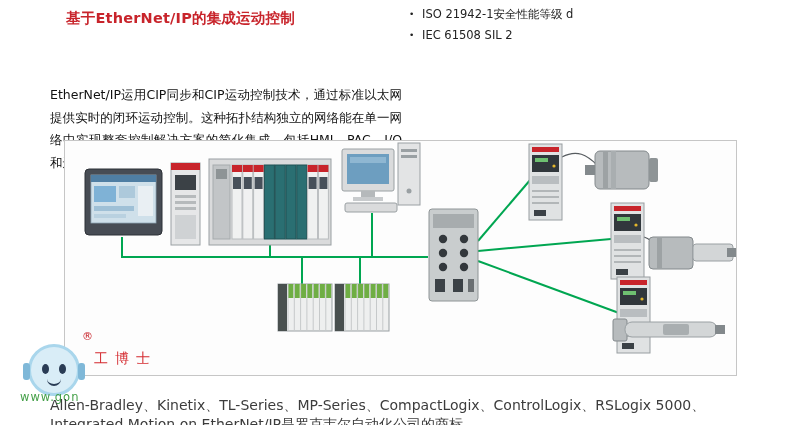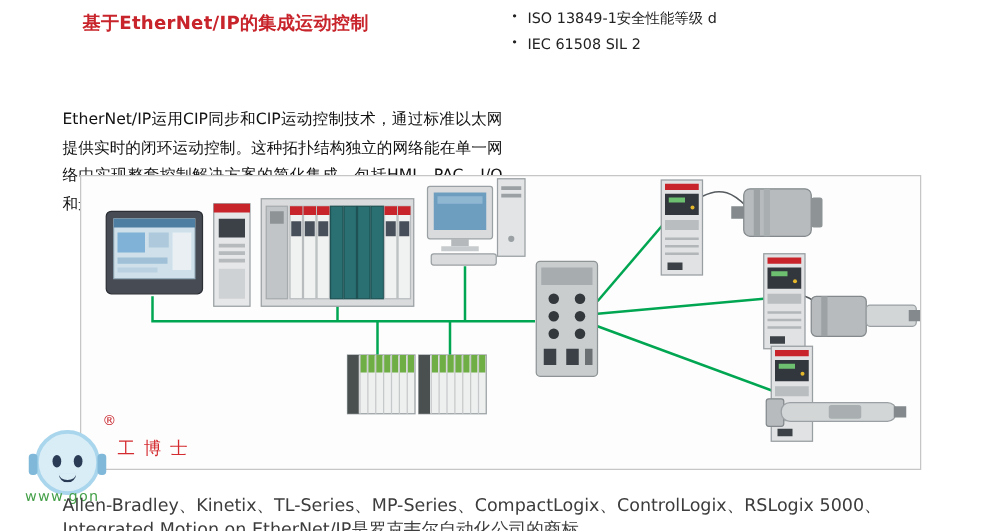--- a/index.html
+++ b/index.html
@@ -50,21 +50,21 @@
 </head>
 <body>
 
 <h1 class="title">基于EtherNet/IP的集成运动控制</h1>
 
 <p class="paragraph">EtherNet/IP运用CIP同步和CIP运动控制技术，通过标准以太网提供实时的闭环运动控制。这种拓扑结构独立的网络能在单一网络中实现整套控制解决方案的简化集成，包括HMI、PAC、I/O和运动控制。</p>
 
 <ul class="bullets">
   <li>
     <span class="bullet-dot">•</span>
-    <span>ISO 13849-1安全性能等级 d</span>
+    <span>ISO 21942-1安全性能等级 d</span>
   </li>
   <li>
     <span class="bullet-dot">•</span>
     <span>IEC 61508 SIL 2</span>
   </li>
 </ul>
 
 <div class="diagram-box">
   <svg viewBox="0 0 671 234" width="671" height="234">
     <defs>

